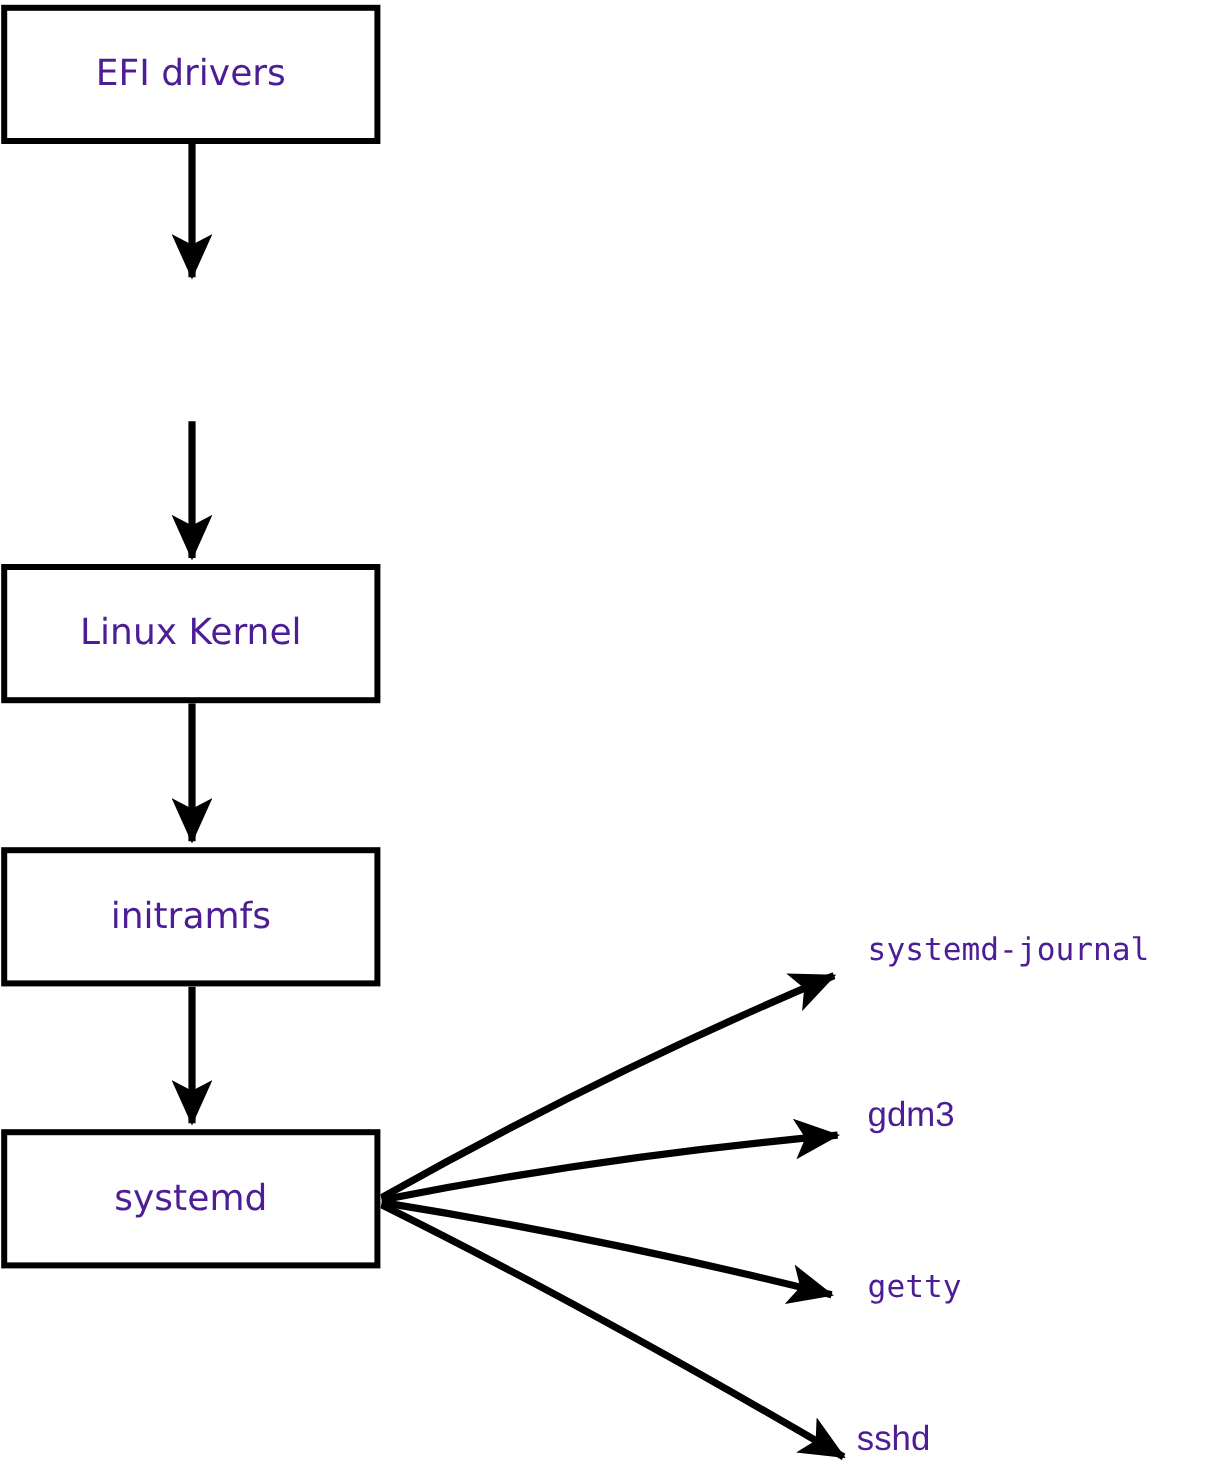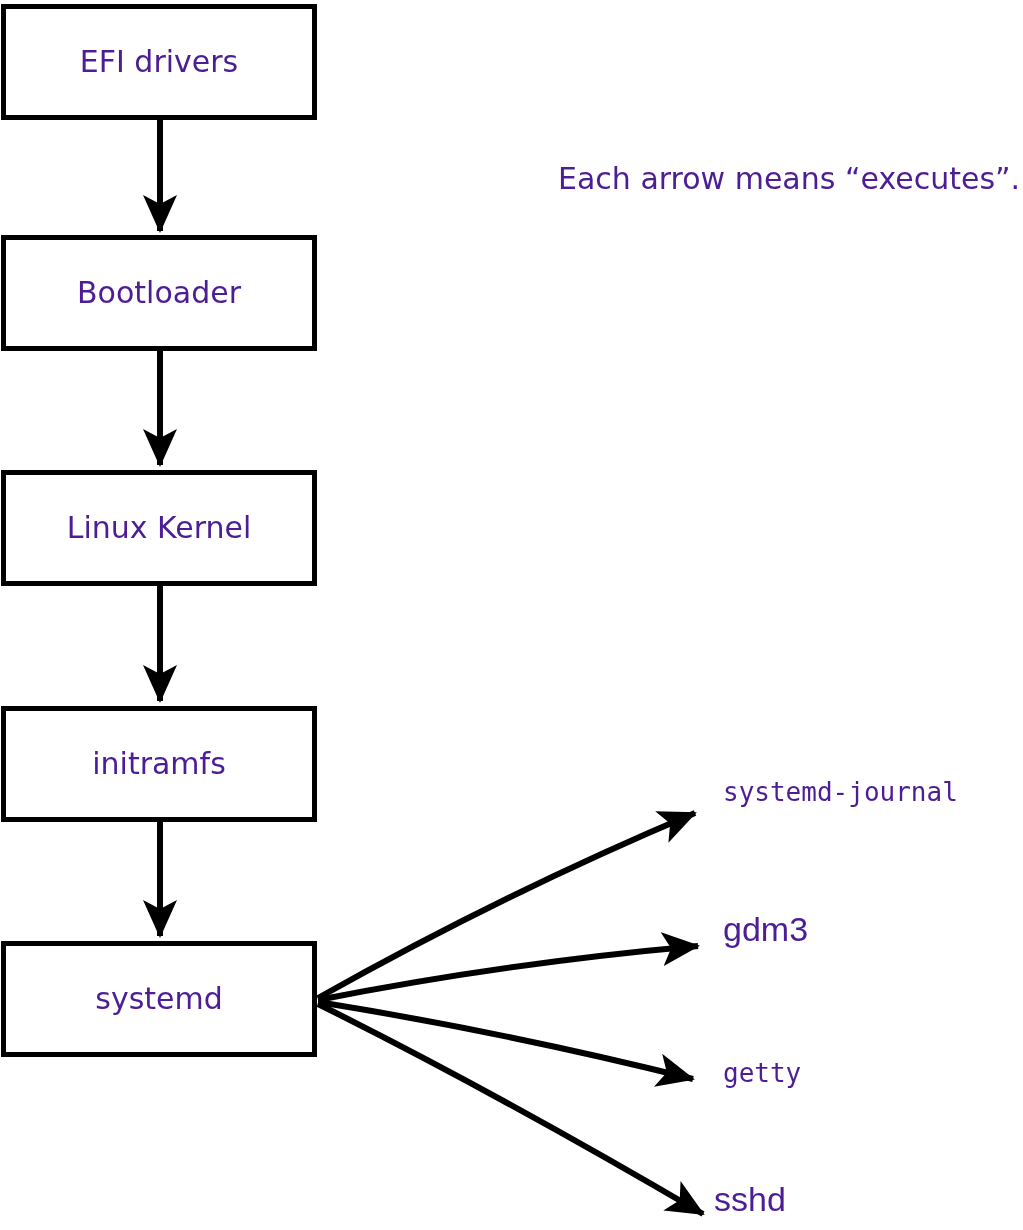--- a/index.html
+++ b/index.html
@@ -55,21 +55,21 @@
     position: absolute;
     line-height: 36px;
     white-space: nowrap;
   }
   .proc-mono {
     font-family: "DejaVu Sans Mono", monospace;
     font-size: 26px;
   }
   .proc-sans {
     font-family: "Liberation Sans", sans-serif;
-    font-size: 34px;
+    font-size: 29px;
   }
   .label-journal { left: 723px; top: 774px;  }
   .label-gdm3    { left: 723px; top: 911px;  }
   .label-getty   { left: 723px; top: 1055px; text-align: right; }
   .label-sshd    { left: 714px; top: 1181px; }
 </style>
 </head>
 <body>
 
 <div class="canvas">
@@ -88,33 +88,29 @@
 
     <path d="M318,998 Q505,893 695,813" stroke="#000000" stroke-width="6" fill="none" marker-end="url(#head)"></path>
     <path d="M318,1000 Q505,963 698,946" stroke="#000000" stroke-width="6" fill="none" marker-end="url(#head)"></path>
     <path d="M318,1002 Q505,1032 693,1079" stroke="#000000" stroke-width="6" fill="none" marker-end="url(#head)"></path>
     <path d="M318,1004 Q495,1092 703,1214" stroke="#000000" stroke-width="6" fill="none" marker-end="url(#head)"></path>
   </svg>
 
   <div class="node-box box-efi">
     <span>EFI drivers</span>
   </div>
-  <div class="node-box box-bootloader">
-    <span>Bootloader</span>
-  </div>
   <div class="node-box box-kernel">
     <span>Linux Kernel</span>
   </div>
   <div class="node-box box-systemd">
     <span>systemd</span>
   </div>
   <div class="node-box box-initramfs">
     <span>initramfs</span>
   </div>
 
-  <div class="note">Each arrow means “executes”.</div>
 
   <div class="proc-label proc-mono label-journal">systemd-journal</div>
   <div class="proc-label proc-sans label-gdm3">gdm3</div>
   <div class="proc-label proc-mono label-getty">getty</div>
   <div class="proc-label proc-sans label-sshd">sshd</div>
 
 </div>
 
 </body></html>

